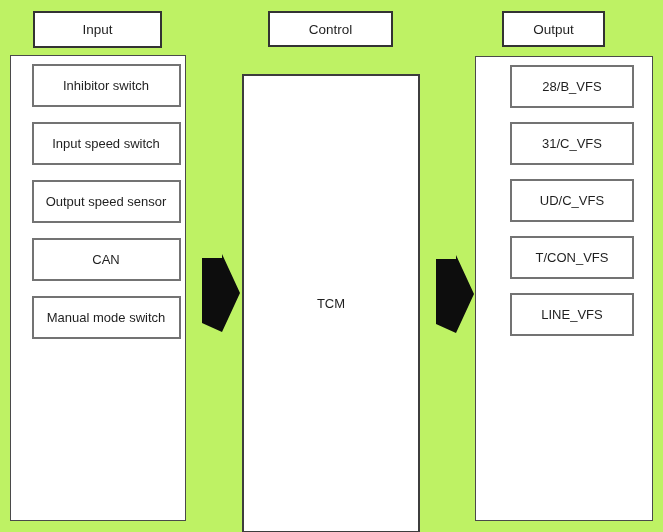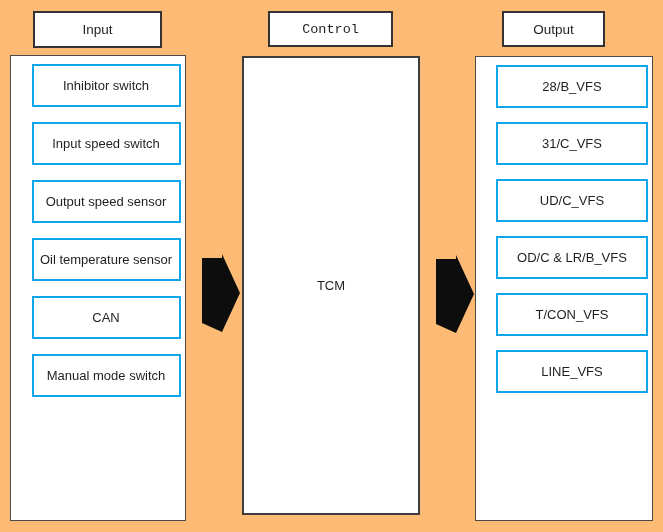--- a/index.html
+++ b/index.html
@@ -4,73 +4,73 @@
 <style>
   html, body {
     margin: 0;
     padding: 0;
     background: #ffffff;
   }
   .stage {
     position: relative;
     width: 663px;
     height: 532px;
-    background: #fdba74;
+    background: #bef264;
     font-family: "Liberation Sans", sans-serif;
     color: #1f1f1f;
     overflow: hidden;
   }
   .headerbox {
     position: absolute;
     box-sizing: border-box;
     border: 2px solid #333333;
     background: #ffffff;
     display: flex;
     align-items: center;
     justify-content: center;
     font-size: 13.5px;
   }
   .h-input   { left: 33px;  top: 11px; width: 129px; height: 37px; }
-  .h-control { left: 268px; top: 11px; width: 125px; height: 36px; font-family: Liberation Mono, monospace; }
+  .h-control { left: 268px; top: 11px; width: 125px; height: 36px; }
   .h-output  { left: 502px; top: 11px; width: 103px; height: 36px; }
 
   .group {
     position: absolute;
     box-sizing: border-box;
     border: 1.5px solid #4a4a4a;
     background: #ffffff;
     display: flex;
     flex-direction: column;
     align-items: center;
     padding-top: 8px;
   }
   .g-input  { left: 10px;  top: 55px; width: 176px; height: 466px; gap: 15px; }
   .g-output { left: 475px; top: 56px; width: 178px; height: 465px; gap: 14px; }
 
   .item {
     box-sizing: border-box;
     flex: 0 0 auto;
     height: 43px;
-    border: 2px solid #0ea5e9;
+    border: 2px solid #737373;
     background: #ffffff;
     display: flex;
     align-items: center;
     justify-content: center;
     font-size: 13px;
     text-align: center;
     white-space: nowrap;
     margin-left: 16px;
   }
   .g-input .item  { width: 149px; }
-  .g-output .item { width: 152px; }
+  .g-output .item { width: 124px; }
 
   .tcm {
     position: absolute;
     left: 242px;
-    top: 56px;
+    top: 74px;
     width: 178px;
     height: 459px;
     box-sizing: border-box;
     border: 2px solid #3d3d3d;
     background: #ffffff;
     display: flex;
     align-items: center;
     justify-content: center;
     font-size: 13px;
   }
@@ -92,21 +92,20 @@
   <div class="headerbox h-input">Input</div>
 
   <div class="headerbox h-control">Control</div>
 
   <div class="headerbox h-output">Output</div>
 
   <div class="group g-input">
     <div class="item">Inhibitor switch</div>
     <div class="item">Input speed switch</div>
     <div class="item">Output speed sensor</div>
-    <div class="item">Oil temperature sensor</div>
     <div class="item">CAN</div>
     <div class="item">Manual mode switch</div>
   </div>
 
   <div class="arrow a-1">
     <svg viewBox="0 0 38 78" xmlns="http://www.w3.org/2000/svg" preserveAspectRatio="none">
       <polygon points="0,4 20,4 20,0 38,39 20,78 0,69" fill="#0d0d0d"></polygon>
     </svg>
   </div>
 
@@ -115,18 +114,17 @@
   <div class="arrow a-2">
     <svg viewBox="0 0 38 78" xmlns="http://www.w3.org/2000/svg" preserveAspectRatio="none">
       <polygon points="0,4 20,4 20,0 38,39 20,78 0,69" fill="#0d0d0d"></polygon>
     </svg>
   </div>
 
   <div class="group g-output">
     <div class="item">28/B_VFS</div>
     <div class="item">31/C_VFS</div>
     <div class="item">UD/C_VFS</div>
-    <div class="item">OD/C &amp; LR/B_VFS</div>
     <div class="item">T/CON_VFS</div>
     <div class="item">LINE_VFS</div>
   </div>
 
 </div>
 
 </body></html>

